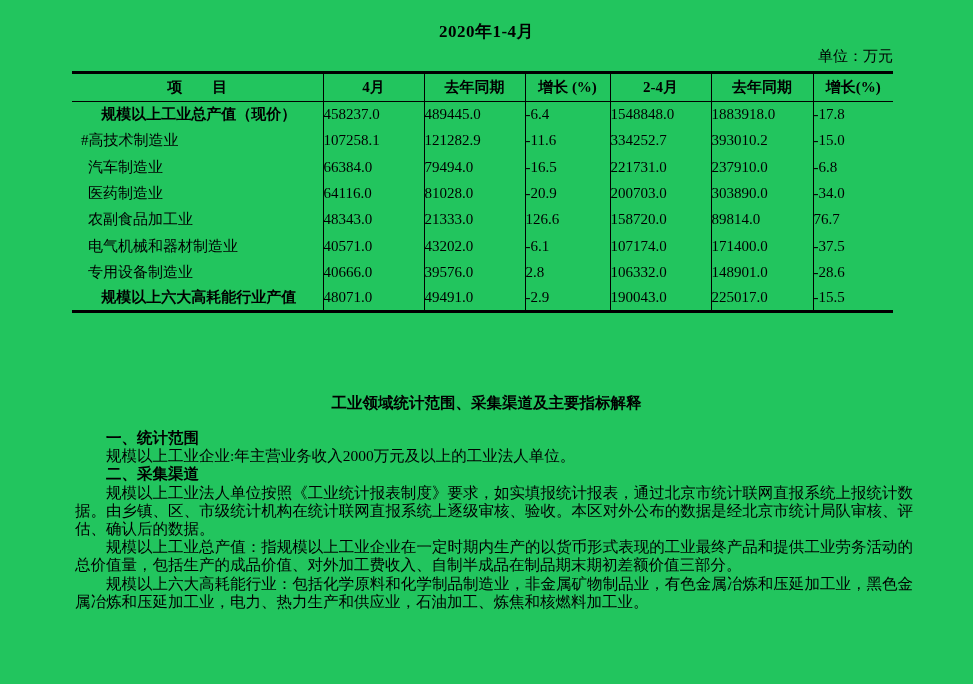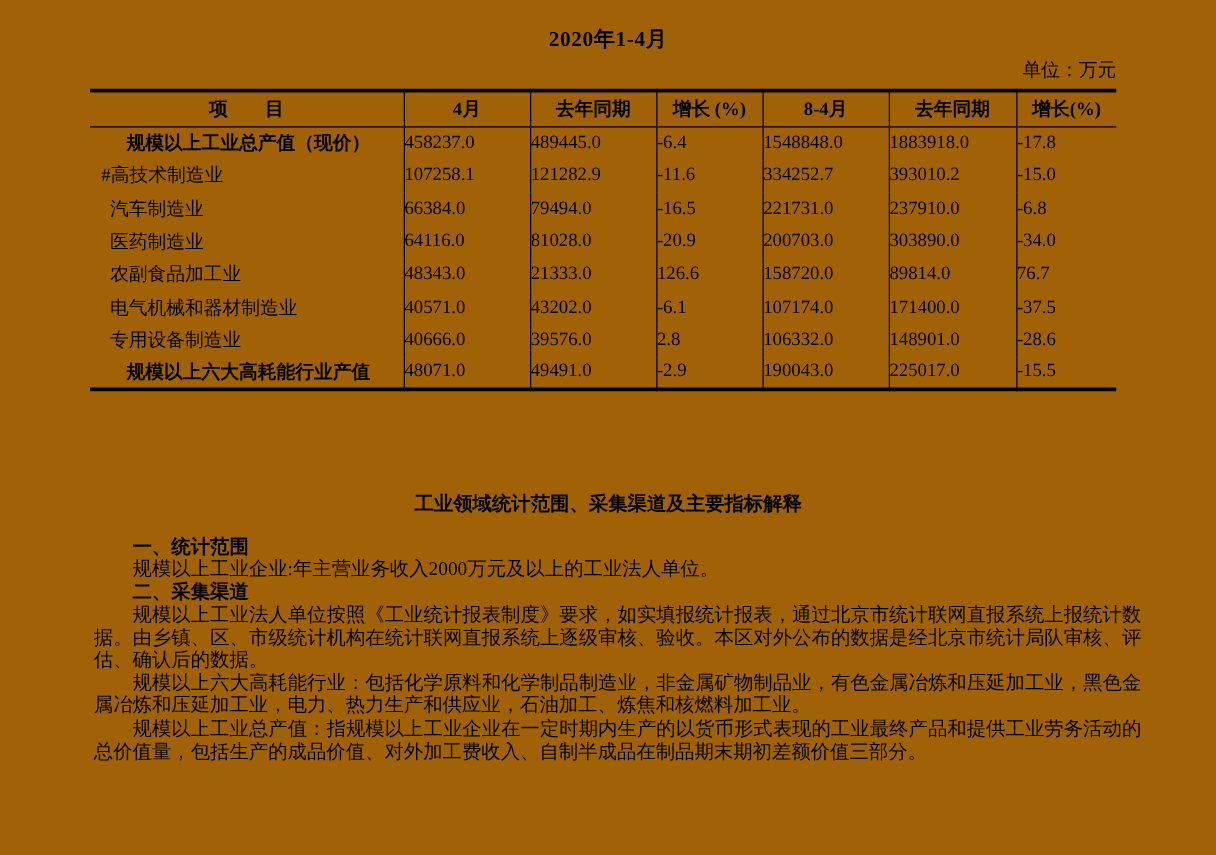--- a/index.html
+++ b/index.html
@@ -2,21 +2,21 @@
 <html><head>
 <meta charset="utf-8">
 <style>
   * { margin: 0; padding: 0; box-sizing: border-box; }
   html, body { background: #ffffff; }
   body {
     width: 973px; height: 684px;
     font-family: "Liberation Serif", "DejaVu Serif", serif;
     color: #000;
   }
-  .page { position: relative; width: 973px; height: 684px; background: #a16207; overflow: hidden; }
+  .page { position: relative; width: 973px; height: 684px; background: #22c55e; overflow: hidden; }
 
   .doc-title {
     position: absolute; top: 20px; left: 0; width: 100%;
     text-align: center; font-size: 17px; font-weight: bold;
     letter-spacing: 0.5px;
   }
   .unit-note {
     position: absolute; top: 47px; right: 80px;
     font-size: 15px;
   }
@@ -76,21 +76,21 @@
         <col style="width:101px">
         <col style="width:102px">
       <col style="width:80px">
     </colgroup>
     <thead>
       <tr>
           <th>项　　目</th>
           <th>4月</th>
           <th>去年同期</th>
           <th>增长 (%)</th>
-          <th>8-4月</th>
+          <th>2-4月</th>
           <th>去年同期</th>
           <th>增长(%)</th>
         </tr>
     </thead>
     <tbody>
         <tr>
           <td class="label ind0 bold">规模以上工业总产值（现价）</td>
           <td class="num">458237.0</td>
           <td class="num">489445.0</td>
           <td class="num">-6.4</td>
@@ -164,17 +164,17 @@
       </tbody>
   </table>
 
   <div class="notes-title">工业领域统计范围、采集渠道及主要指标解释</div>
 
   <div class="notes-body">
       <p class="note-heading">一、统计范围</p>
       <p class="note-para">规模以上工业企业:年主营业务收入2000万元及以上的工业法人单位。</p>
       <p class="note-heading">二、采集渠道</p>
       <p class="note-para">规模以上工业法人单位按照《工业统计报表制度》要求，如实填报统计报表，通过北京市统计联网直报系统上报统计数据。由乡镇、区、市级统计机构在统计联网直报系统上逐级审核、验收。本区对外公布的数据是经北京市统计局队审核、评估、确认后的数据。</p>
+      <p class="note-para">规模以上工业总产值：指规模以上工业企业在一定时期内生产的以货币形式表现的工业最终产品和提供工业劳务活动的总价值量，包括生产的成品价值、对外加工费收入、自制半成品在制品期末期初差额价值三部分。</p>
       <p class="note-para">规模以上六大高耗能行业：包括化学原料和化学制品制造业，非金属矿物制品业，有色金属冶炼和压延加工业，黑色金属冶炼和压延加工业，电力、热力生产和供应业，石油加工、炼焦和核燃料加工业。</p>
-      <p class="note-para">规模以上工业总产值：指规模以上工业企业在一定时期内生产的以货币形式表现的工业最终产品和提供工业劳务活动的总价值量，包括生产的成品价值、对外加工费收入、自制半成品在制品期末期初差额价值三部分。</p>
     </div>
 
 </div>
 
 </body></html>

